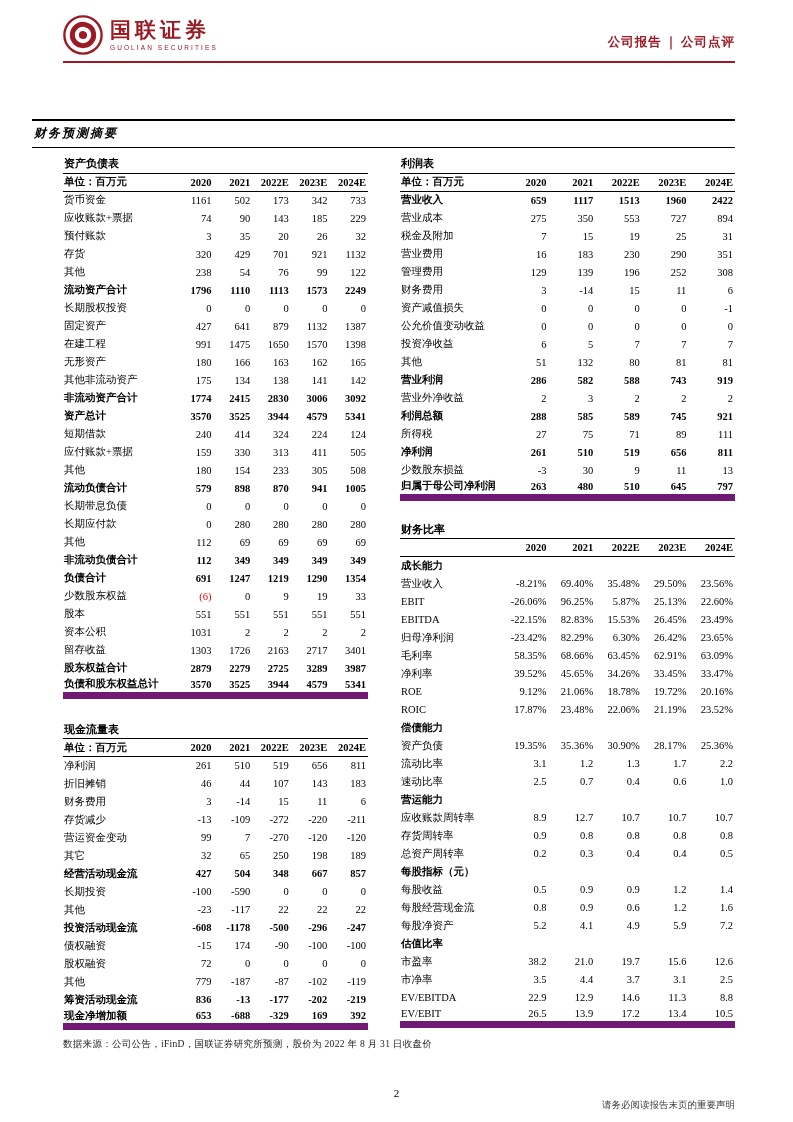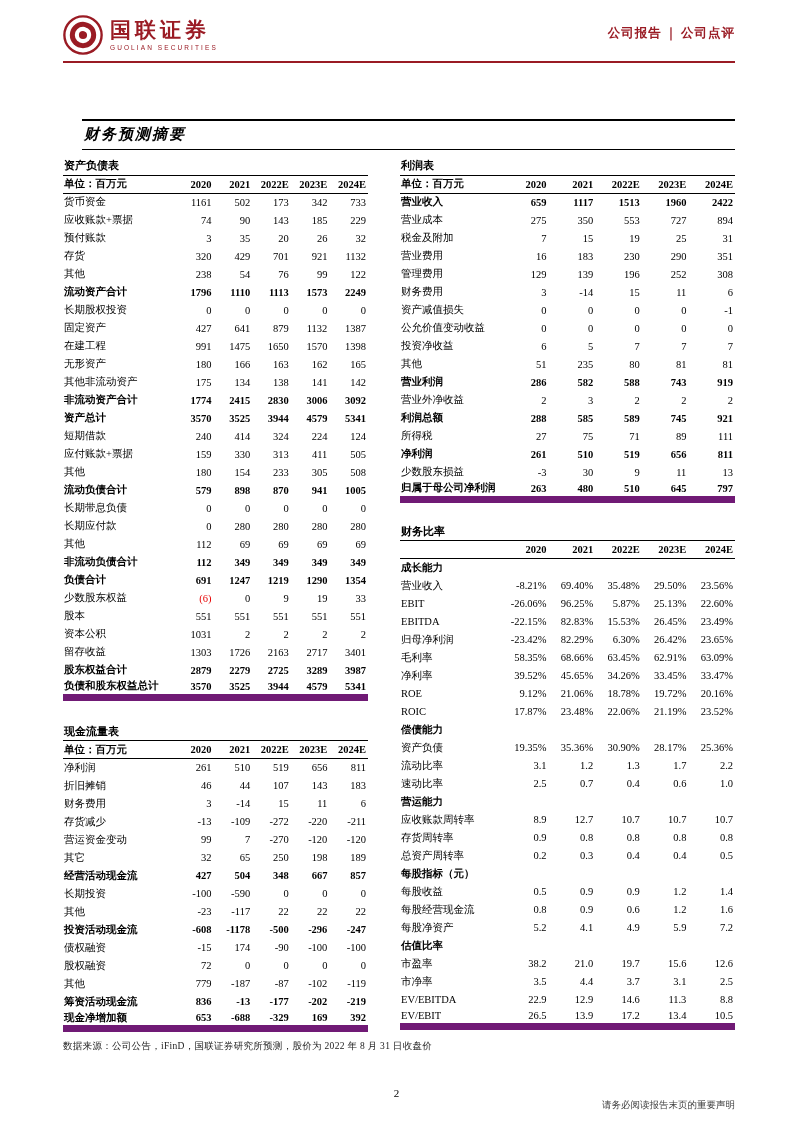--- a/index.html
+++ b/index.html
@@ -10,21 +10,21 @@
   html,body{background:#ffffff;}
   .page{
     width:793px;height:1122px;margin:0 auto;position:relative;
     background:#fff;color:#000;
     font-family:"Liberation Serif","DejaVu Serif",serif;
     overflow:hidden;
   }
   
   .header{
     padding:15px 58px 0 63px;
-    display:flex;justify-content:space-between;align-items:center;
+    display:flex;justify-content:space-between;align-items:flex-end;
   }
   .brand{display:flex;align-items:center;gap:7px;}
   .logo{width:40px;height:40px;flex:0 0 auto;}
   .brand-text{display:flex;flex-direction:column;}
   .brand-name{
     color:var(--brand-red);font-weight:bold;font-size:21px;
     letter-spacing:4px;line-height:1.1;
   }
   .brand-sub{
     color:var(--brand-red);font-size:6.5px;letter-spacing:2.1px;
@@ -33,23 +33,23 @@
   .report-type{
     color:var(--brand-red);font-weight:bold;font-size:12.5px;
     padding-bottom:4px;letter-spacing:1px;
   }
   .report-type .sep{padding:0 3px;}
   .red-rule{
     margin:6px 58px 0 63px;height:2px;background:var(--brand-red);
   }
   
   .section-title{
-    margin:56px 58px 0 82px;
+    margin:56px 58px 0 32px;
     border-top:2px solid #000;border-bottom:1px solid #000;
-    font-weight:bold;font-style:italic;font-size:15px;
+    font-weight:bold;font-style:italic;font-size:12px;
     letter-spacing:2px;padding:4px 2px 5px 2px;
   }
   
   .columns{margin:7px 58px 0 63px;display:flex;gap:32px;align-items:flex-start;}
   .col-left{width:305px;flex:0 0 305px;}
   .col-right{width:335px;flex:0 0 335px;}
   table.fin{
     width:100%;border-collapse:collapse;table-layout:fixed;
     font-size:10.5px;border-bottom:7px solid #701a75;
   }
@@ -587,21 +587,21 @@
               <td class="lbl">投资净收益</td>
               <td class="num">6</td>
               <td class="num">5</td>
               <td class="num">7</td>
               <td class="num">7</td>
               <td class="num">7</td>
             </tr>
             <tr class="t-row">
               <td class="lbl">其他</td>
               <td class="num">51</td>
-              <td class="num">235</td>
+              <td class="num">132</td>
               <td class="num">80</td>
               <td class="num">81</td>
               <td class="num">81</td>
             </tr>
             <tr class="t-row bold">
               <td class="lbl">营业利润</td>
               <td class="num">286</td>
               <td class="num">582</td>
               <td class="num">588</td>
               <td class="num">743</td>

